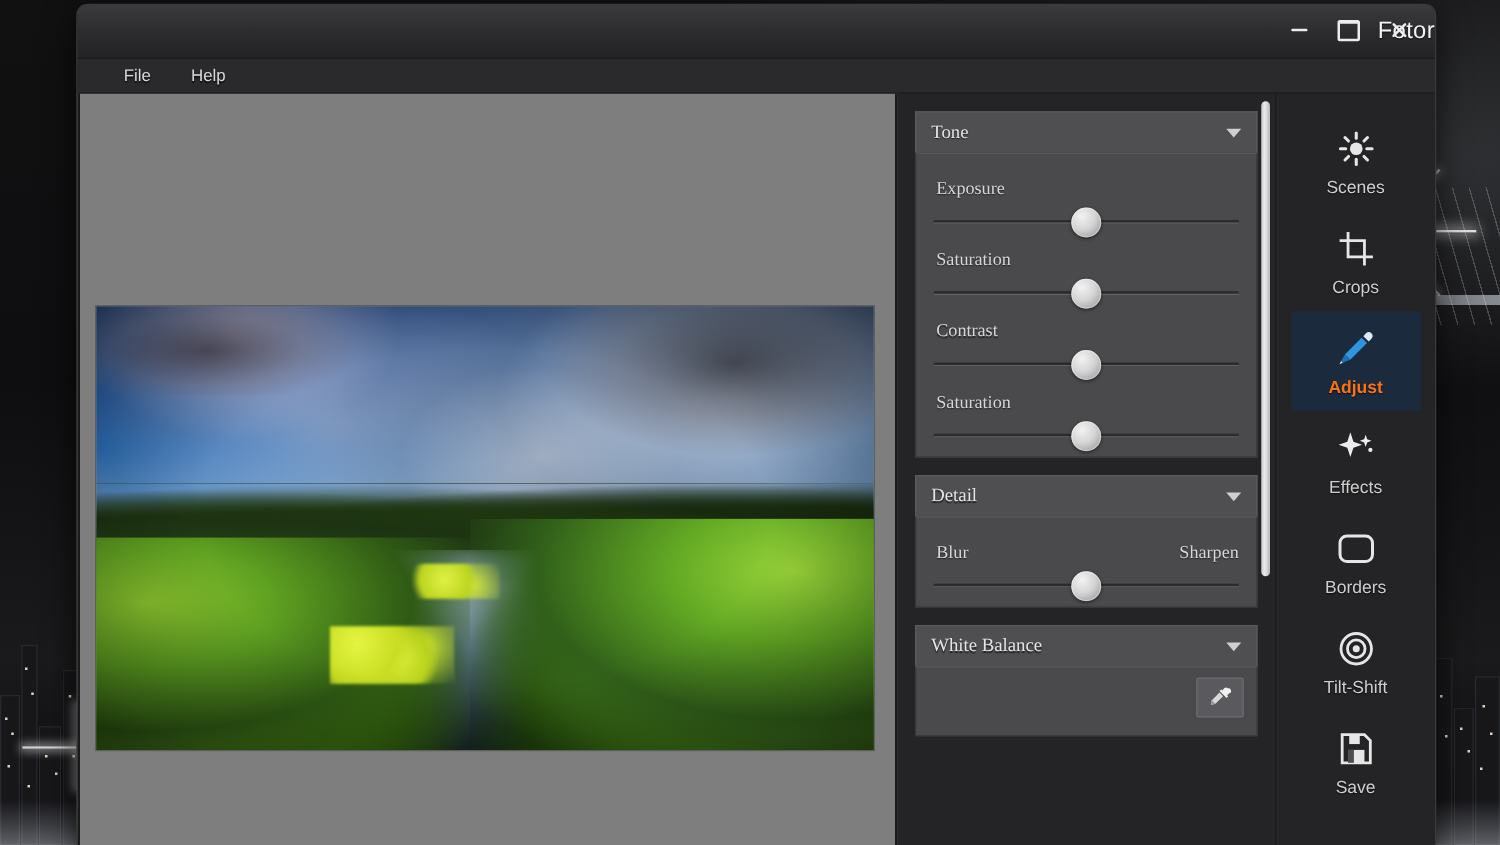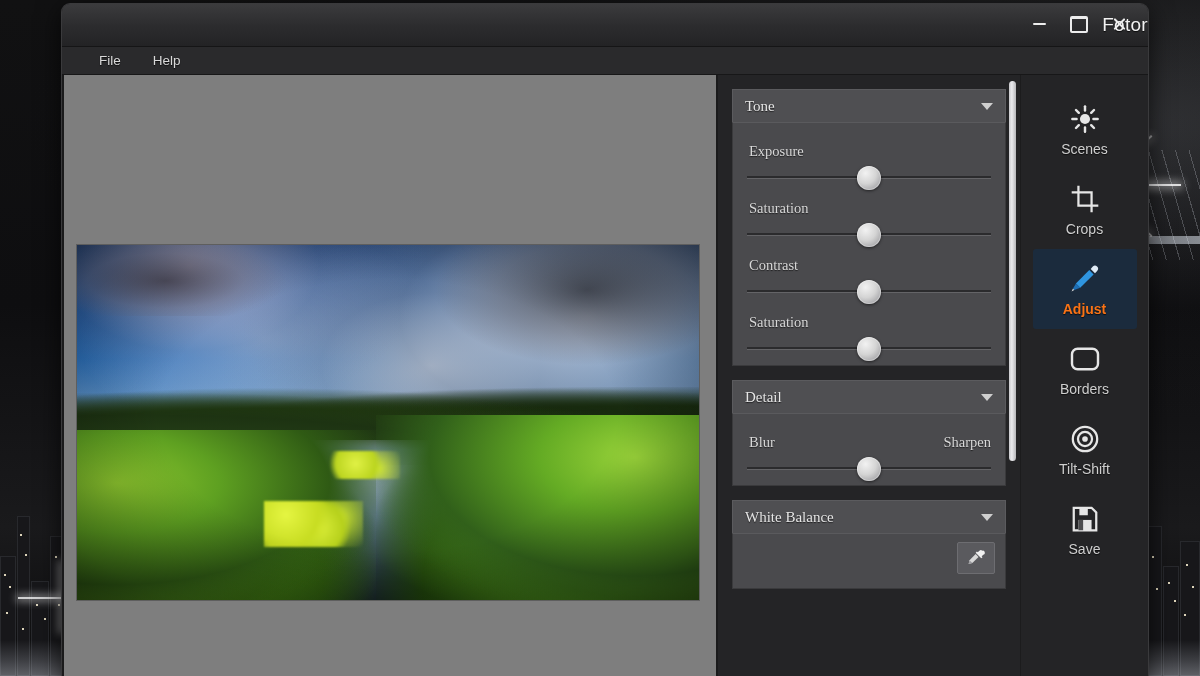--- a/index.html
+++ b/index.html
@@ -494,20 +494,30 @@
           <svg width="32" height="32" viewBox="0 0 32 32">
             <path d="M23.8 3.6a3 3 0 0 1 4.3 4.3L26 10.2l-4.3-4.3z" fill="#dfeaf5"></path>
             <path d="M20.3 7.1 24.6 11.4 11.2 24.8 6.9 20.5z" fill="#2f95e0"></path>
             <path d="M6.9 20.5 11.2 24.8 5.2 27.1 3.9 25.8z" fill="#1e6fb5"></path>
             <path d="M3.9 25.8 5.2 27.1 2.6 28.4z" fill="#e8e8e8"></path>
           </svg>
         </span>
         <span class="tl-label">Adjust</span>
       </div>
 
+      <div class="tool">
+        <span class="tl-icon">
+          <svg width="32" height="30" viewBox="0 0 34 30">
+            <path d="M12 1 L14.6 9 L22 11.6 L14.6 14.2 L12 22 L9.4 14.2 L2 11.6 L9.4 9 Z" fill="#ececec"></path>
+            <path d="M25 3 L26.3 7 L30 8.3 L26.3 9.6 L25 13.6 L23.7 9.6 L20 8.3 L23.7 7 Z" fill="#ececec"></path>
+            <circle cx="29" cy="16" r="1.8" fill="#ececec"></circle>
+          </svg>
+        </span>
+        <span class="tl-label">Effects</span>
+      </div>
 
       <div class="tool">
         <span class="tl-icon">
           <svg width="32" height="26" viewBox="0 0 34 28">
             <rect x="3" y="3" width="28" height="22" rx="6" ry="6" fill="none" stroke="#e6e6e6" stroke-width="2.6"></rect>
           </svg>
         </span>
         <span class="tl-label">Borders</span>
       </div>
 

